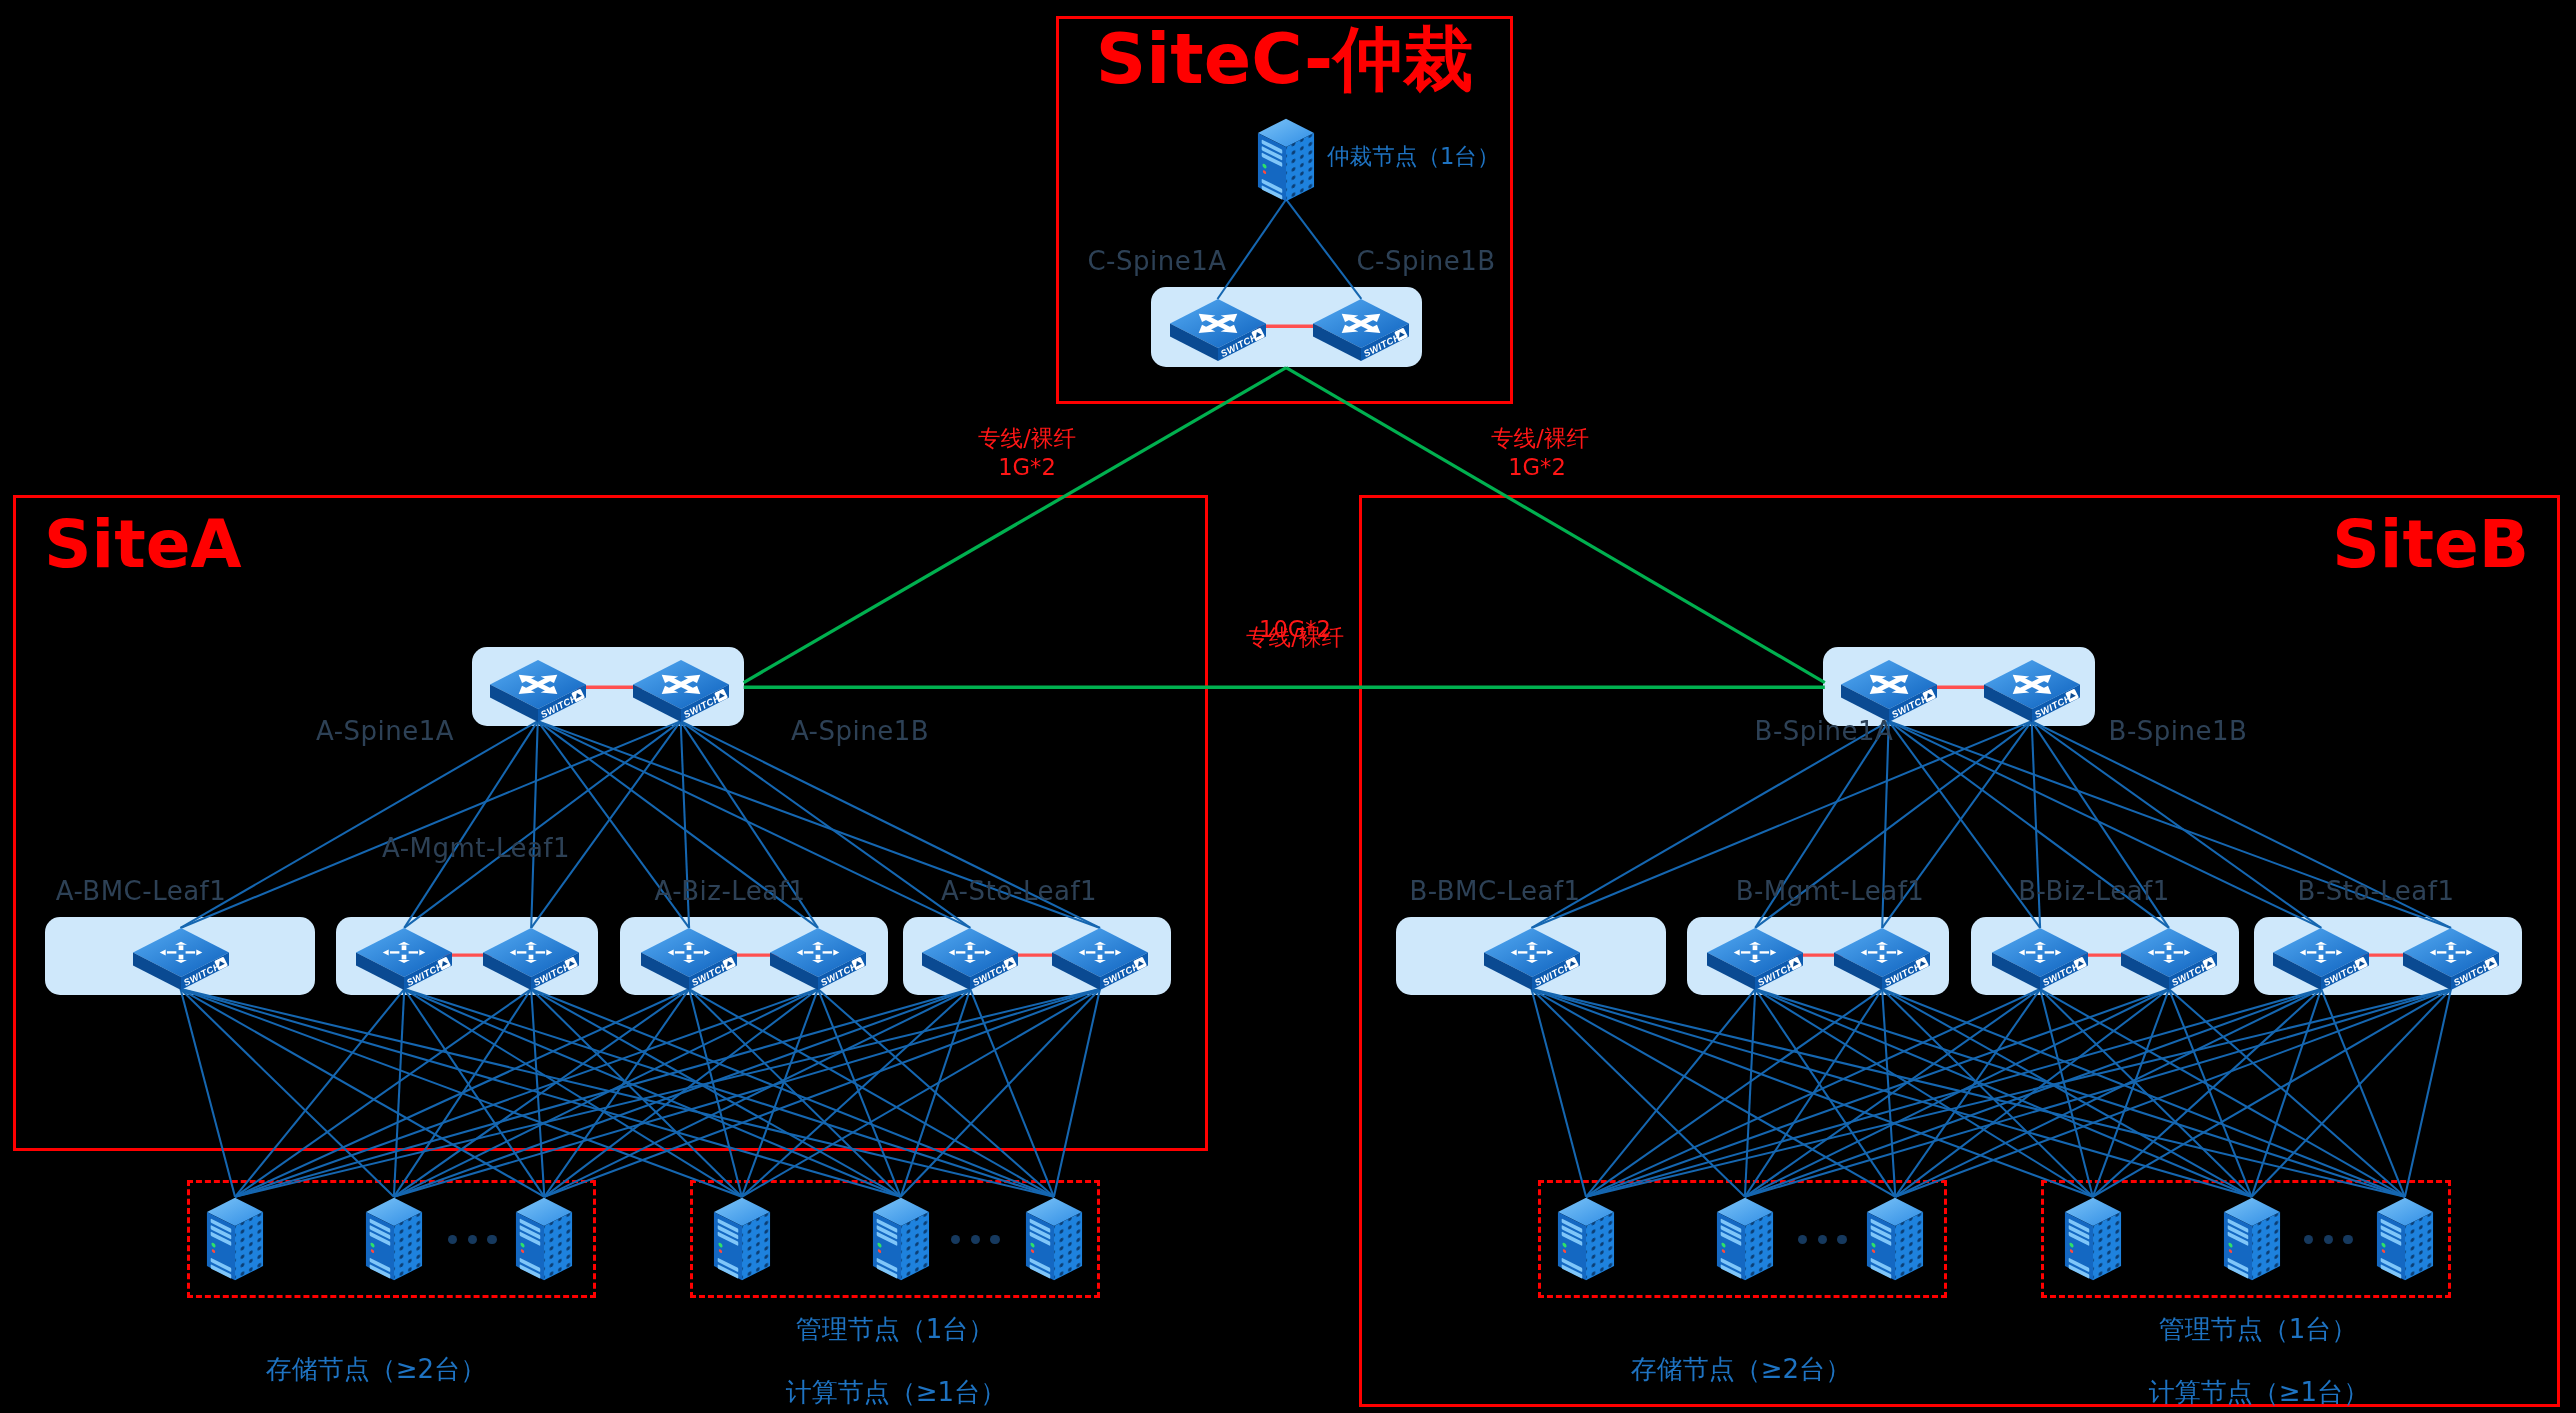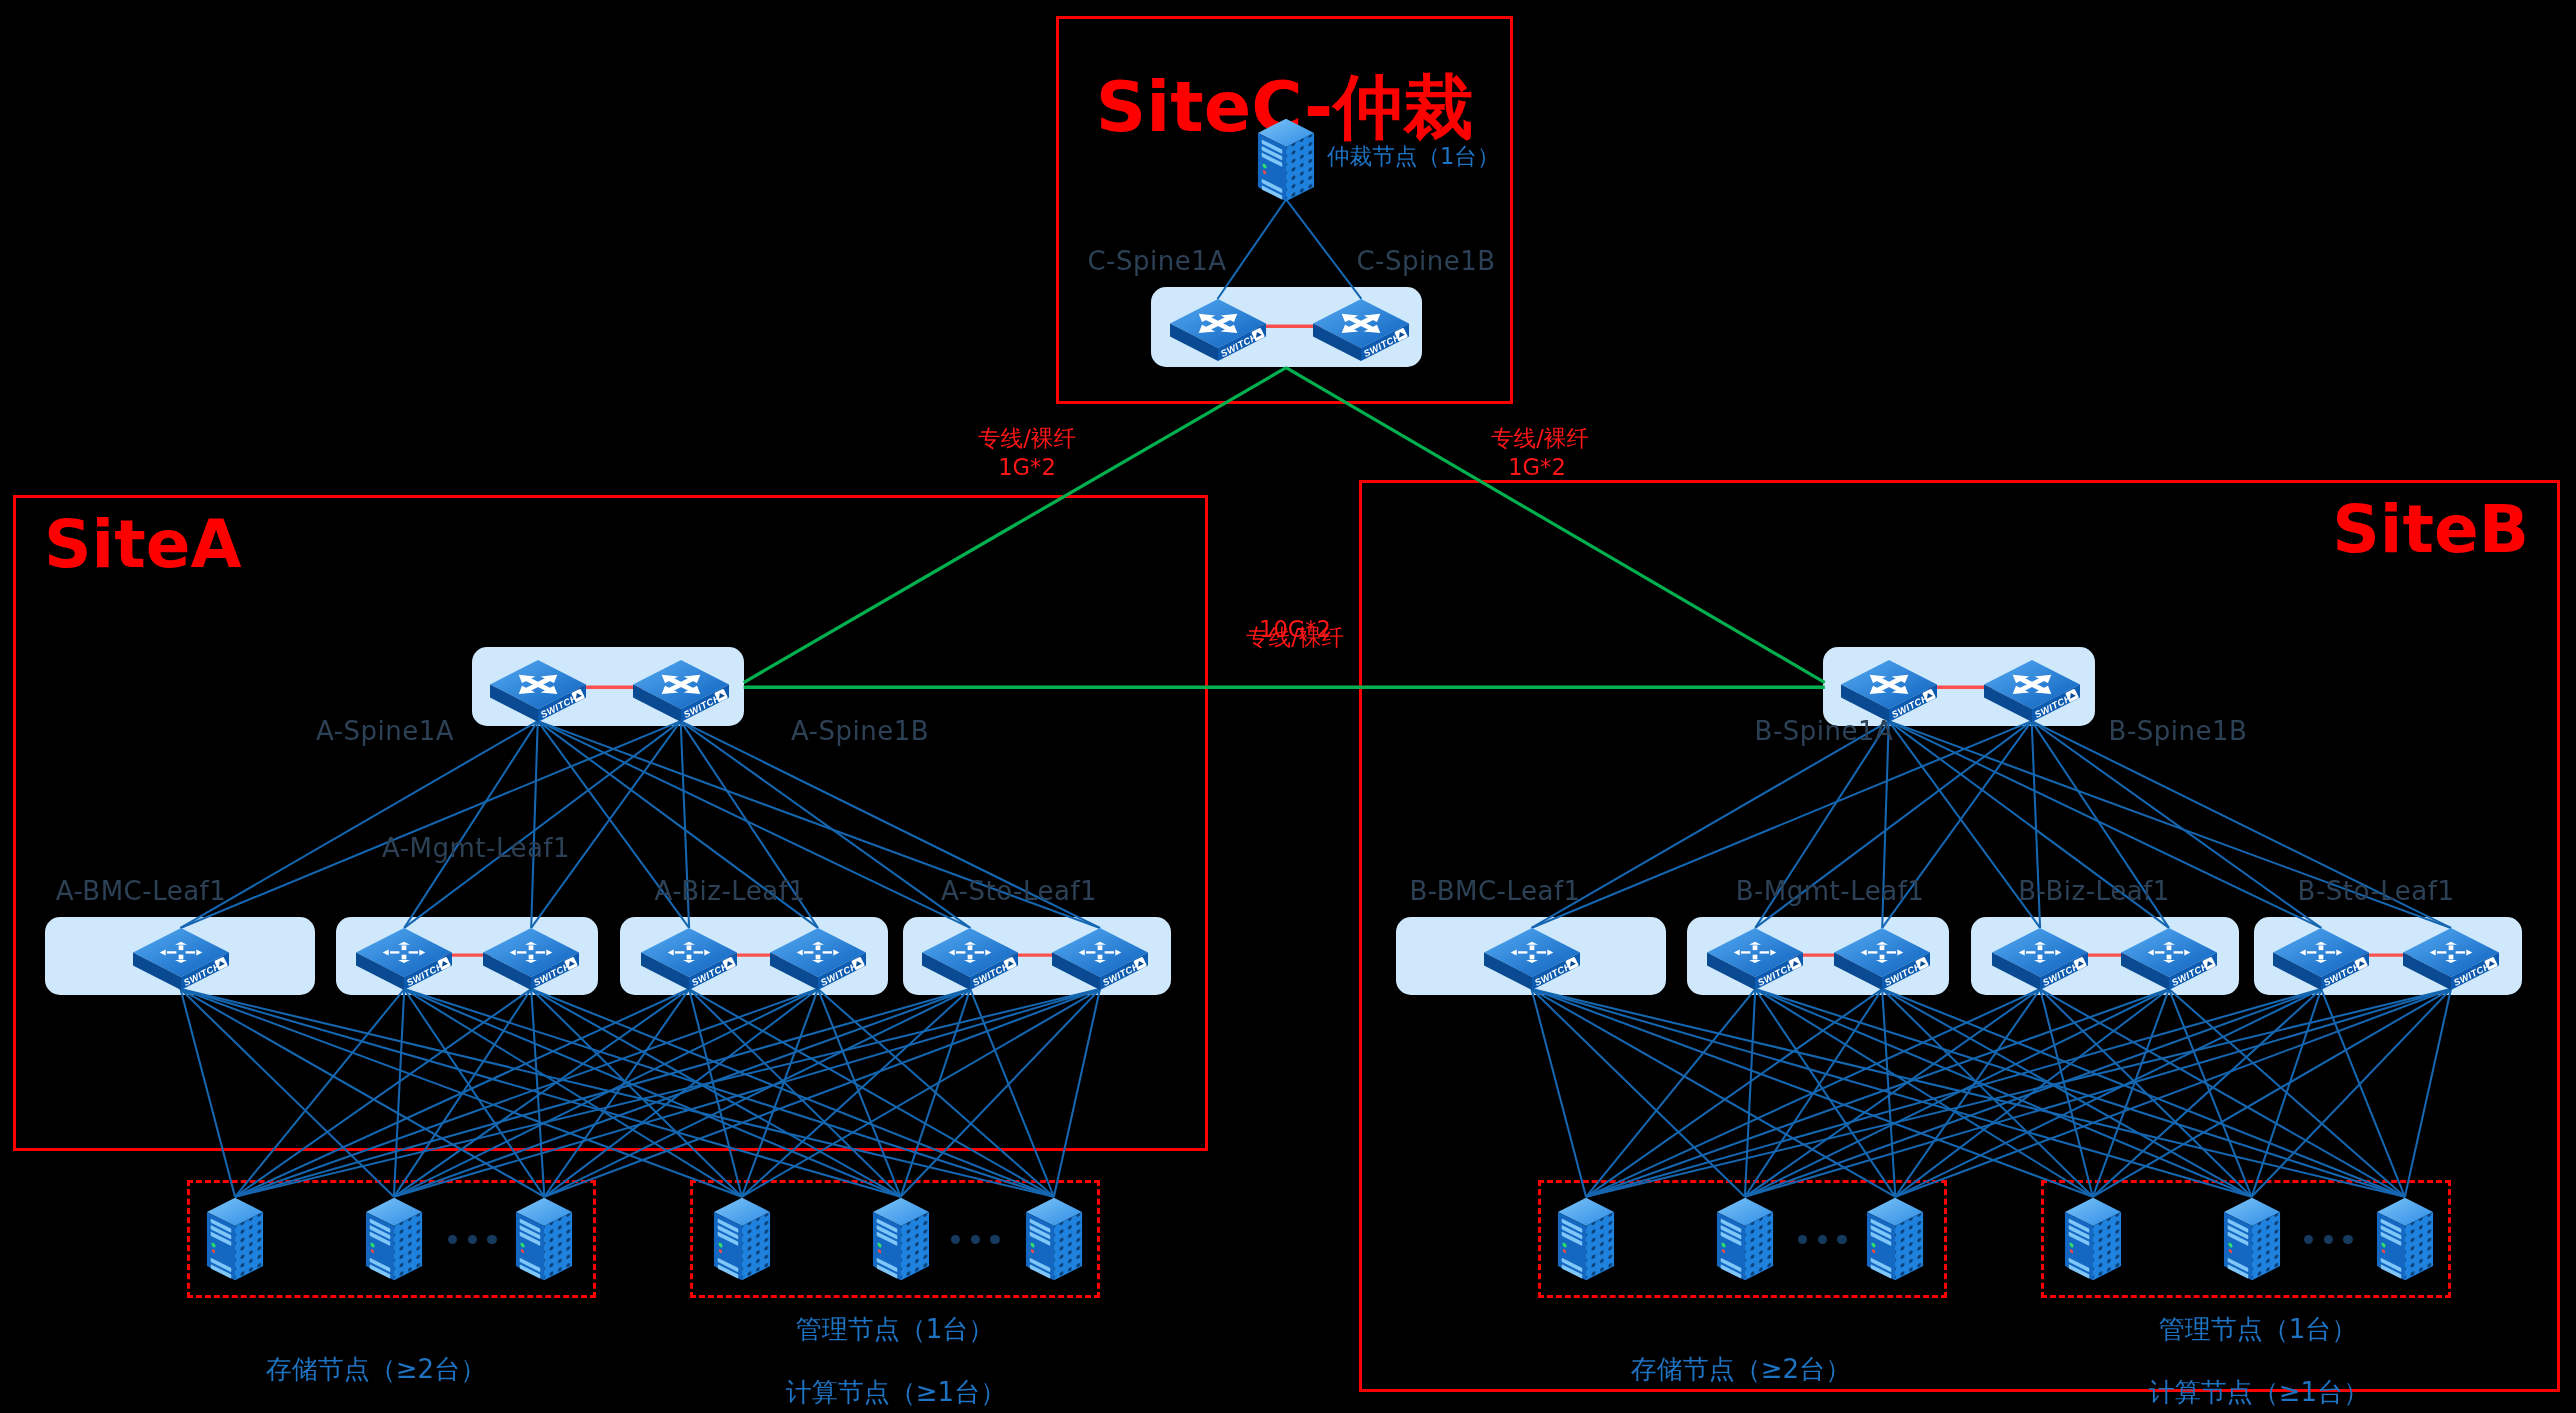--- a/index.html
+++ b/index.html
@@ -5,23 +5,23 @@
   html,body{margin:0;padding:0;background:#000;}
   .stage{position:relative;width:2576px;height:1414px;background:#000;overflow:hidden;
          font-family:"DejaVu Sans",sans-serif;}
   .layer{position:absolute;left:0;top:0;width:2576px;height:1414px;pointer-events:none;}
   #wires{position:absolute;left:0;top:0;}
 
   
   .site-box{position:absolute;border:3.8px solid var(--site-border,#ff0000);box-sizing:border-box;}
   #box-c{left:1056px;top:16px;width:457px;height:388px;}
   #box-a{left:13px;top:495px;width:1195px;height:656px;}
-  #box-b{left:1359px;top:480px;width:1201px;height:912px;}
+  #box-b{left:1359px;top:495px;width:1201px;height:912px;}
   .site-title{position:absolute;color:var(--title,#ff0000);font-weight:bold;line-height:1.1;white-space:nowrap;}
-  .title-c{left:0;right:0;top:1.9px;text-align:center;font-size:70px;margin-top:48px;}
+  .title-c{left:0;right:0;top:1.9px;text-align:center;font-size:70px;}
   .title-a{left:28px;top:11.3px;font-size:66px;}
   .title-b{right:28px;top:11.3px;font-size:66px;}
 
   
   .tray{position:absolute;background:var(--tray-bg,#cfe8fb);border-radius:15px;}
   .dashed-box{position:absolute;border:3.8px dashed var(--site-border,#ff0000);box-sizing:border-box;}
 
   
   .node{position:absolute;}
   .dots{position:absolute;display:flex;gap:10.3px;}

